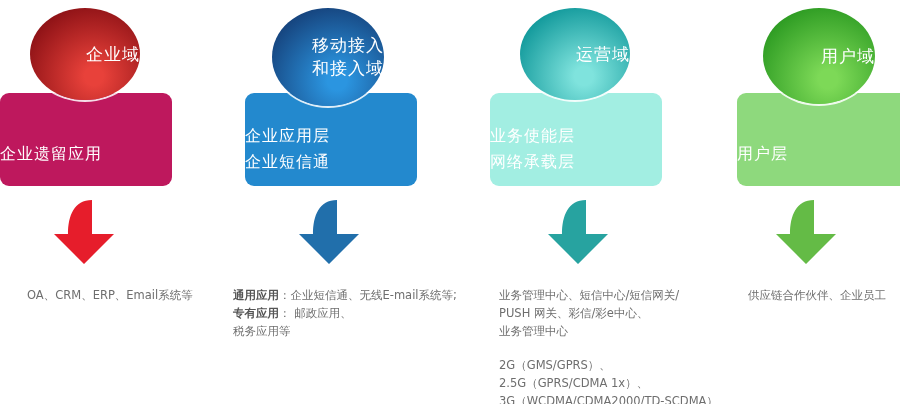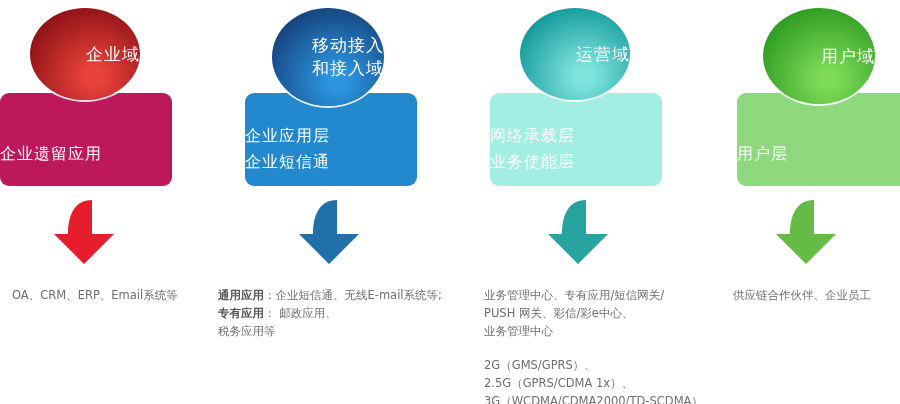--- a/index.html
+++ b/index.html
@@ -89,21 +89,21 @@
 
   
   .caption {
     position: absolute;
     color: #6e6e6e;
     font-size: 11.5px;
     line-height: 18px;
   }
   .caption .ln { white-space: nowrap; }
   .caption .bold { font-weight: bold; color: #555555; text-align: center; }
-  .caption .para { margin-bottom: 0; }
+  .caption .para { margin-bottom: 0; margin-left: 15px; }
   .caption .para + .para { margin-top: 16px; }
 
   
 </style>
 </head>
 <body>
 
 <div class="canvas">
 
 <div class="column" style="left: 0px; width: 900px;">
@@ -142,33 +142,33 @@
         <div class="para">
           <div class="ln"><span class="bold">通用应用</span><span>：企业短信通、无线E-mail系统等;</span></div>
           <div class="ln"><span class="bold">专有应用</span><span>： 邮政应用、</span></div>
           <div class="ln"><span>税务应用等</span></div>
         </div>
       </div>
     </div>
     <div class="column" style="left: 0px; width: 900px;">
       <div class="band double" style="left: 490px; width: 172px; background: rgb(162, 238, 226);">
         <div class="band-lines">
+          <div class="band-line">业务使能层</div>
           <div class="band-line">网络承载层</div>
-          <div class="band-line">业务使能层</div>
         </div>
       </div>
       <div class="sphere" style="left: 520px; width: 110px; height: 92px; background: radial-gradient(circle at 58% 74%, rgb(127, 227, 221) 0%, rgb(127, 227, 221) 10%, rgb(19, 154, 156) 78%, rgb(19, 154, 156) 100%);">
         <div class="sphere-line">运营域</div>
       </div>
       <div class="arrow-wrap" style="left: 548px; top: 200px;"><svg width="60" height="64" viewBox="0 0 60 64">
           <path d="M38 0 C 20 0, 14 16, 14 34 L 0 34 L 30 64 L 60 34 L 38 34 Z" fill="#27a3a0"></path>
         </svg></div>
       <div class="caption" style="left: 484px; top: 286px;">
         <div class="para">
-          <div class="ln"><span>业务管理中心、专有应用/短信网关/</span></div>
+          <div class="ln"><span>业务管理中心、短信中心/短信网关/</span></div>
           <div class="ln"><span>PUSH 网关、彩信/彩e中心、</span></div>
           <div class="ln"><span>业务管理中心</span></div>
         </div>
         <div class="para">
           <div class="ln"><span>2G（GMS/GPRS）、</span></div>
           <div class="ln"><span>2.5G（GPRS/CDMA 1x）、</span></div>
           <div class="ln"><span>3G（WCDMA/CDMA2000/TD-SCDMA）</span></div>
         </div>
       </div>
     </div>

